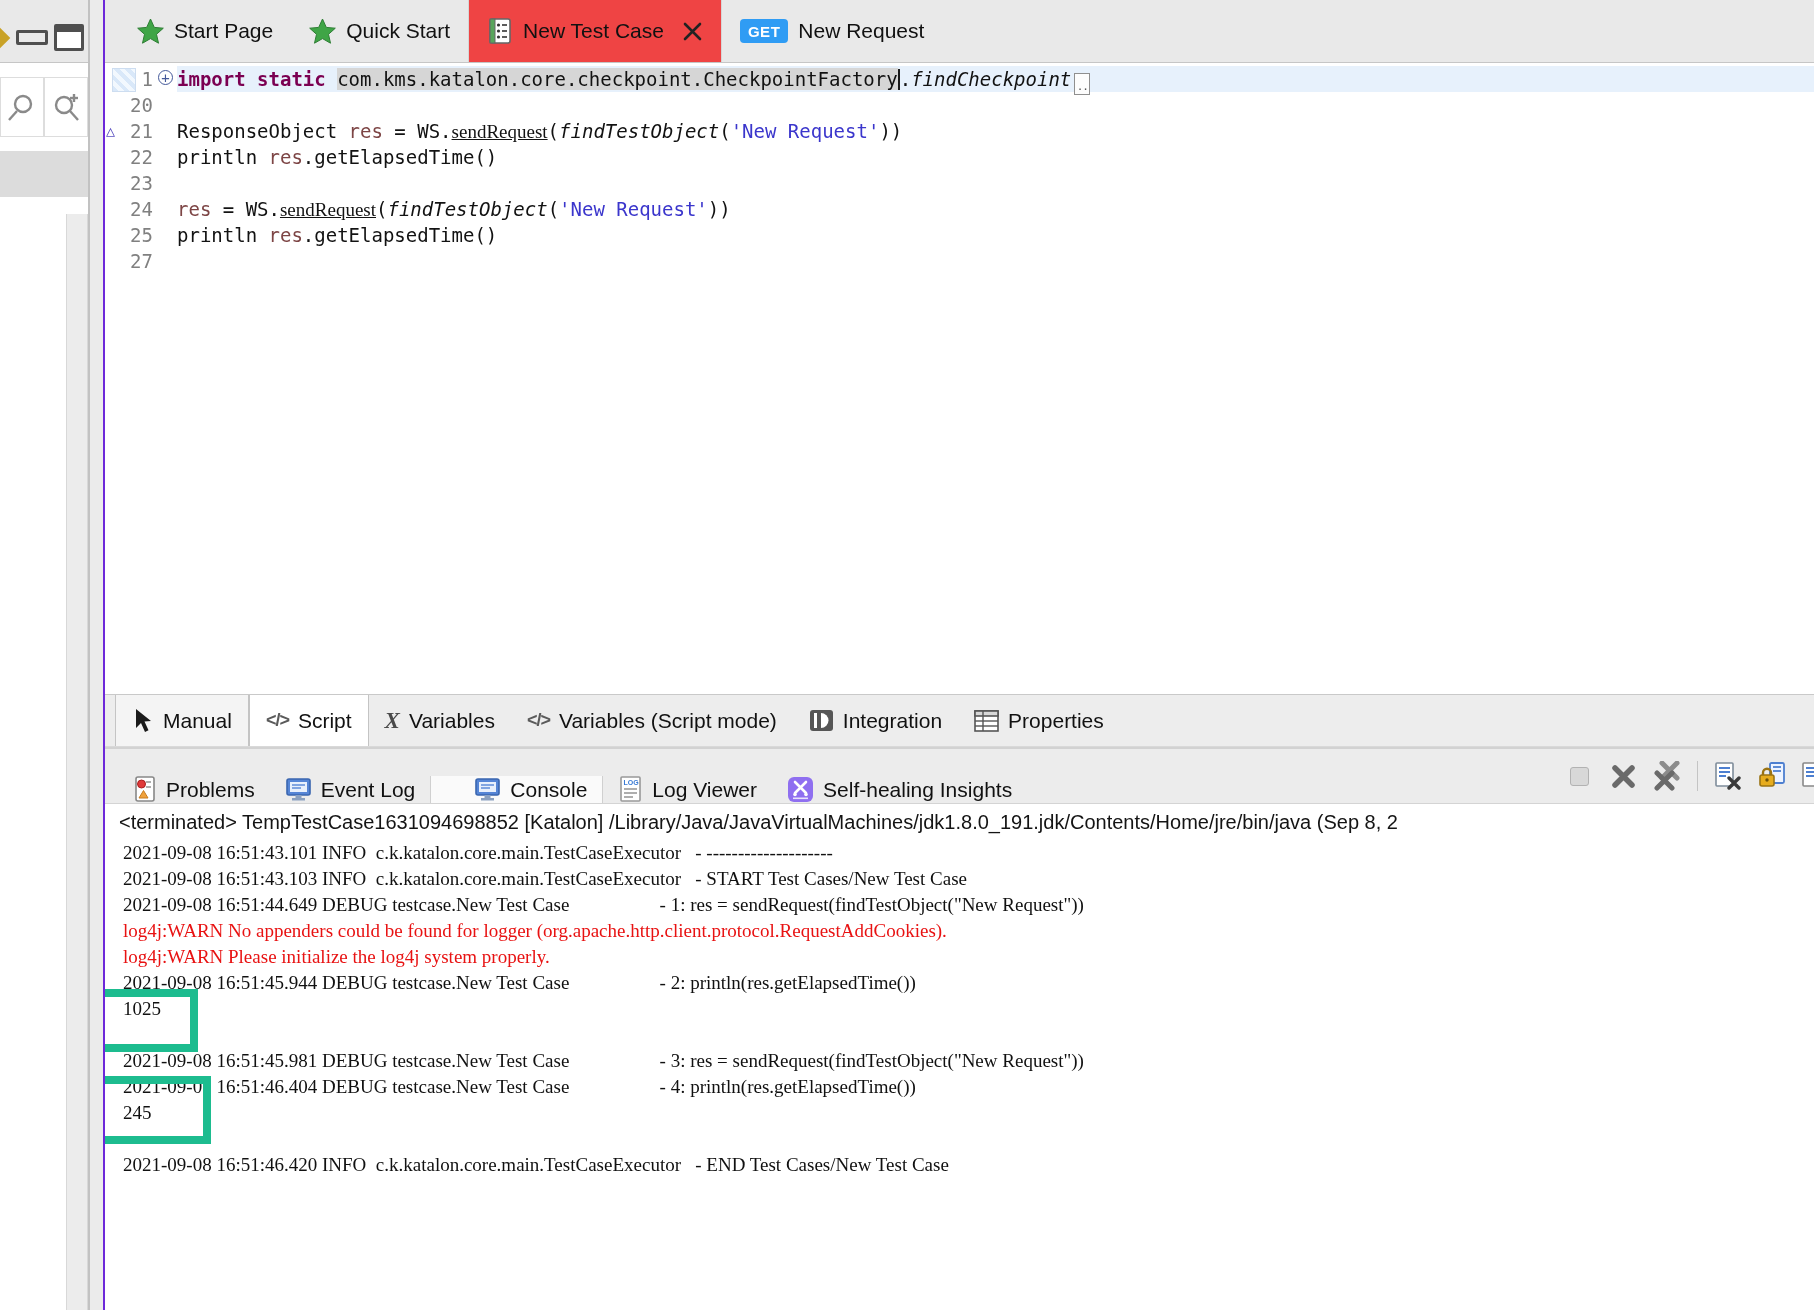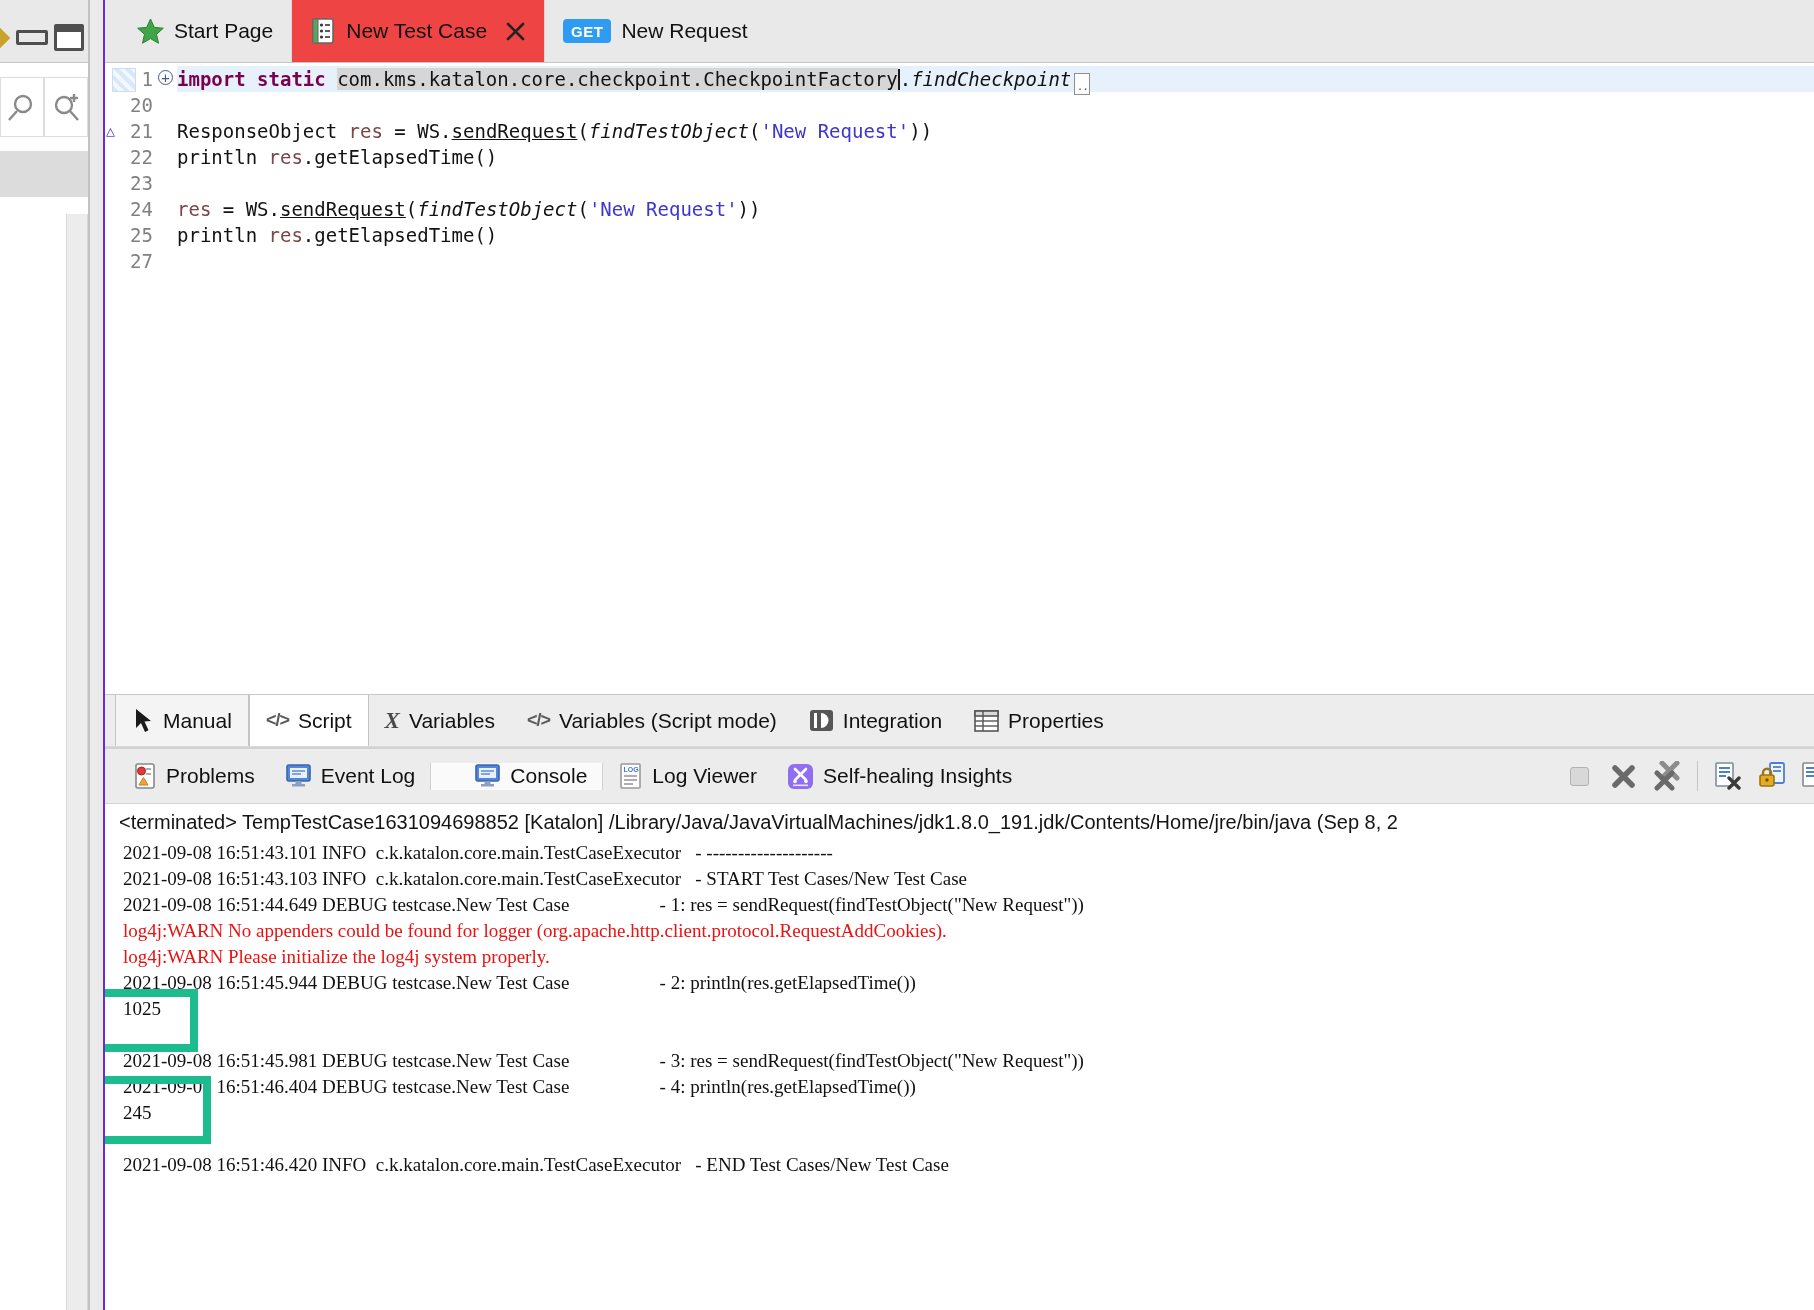--- a/index.html
+++ b/index.html
@@ -36,35 +36,35 @@
   .foldcol{flex:0 0 20px;position:relative;}
   .fold-plus{position:absolute;left:1px;top:4px;width:15px;height:15px;border:1.5px solid #44599a;border-radius:50%;color:#44599a;font-size:14px;line-height:14px;text-align:center;background:#fff;box-sizing:border-box;}
   .codetext{flex:1;white-space:pre;color:#121212;}
   .row-hl .codetext{background:#e7f1fc;}
   .hatch{position:absolute;left:7px;top:2px;width:22px;height:22px;border:1px solid #cdddf0;background:repeating-linear-gradient(45deg,#d9e8f9 0 4px,#f2f8fe 4px 8px);}
   .edit-marker{position:absolute;left:1px;top:0;color:#5a50c0;font-size:15px;line-height:26px;}
   .seg-keyword{color:#7B0052;font-weight:bold;}
   .seg-string{color:#3b36cc;}
   .seg-variable{color:#7d4545;}
   .seg-italic{font-style:italic;}
-  .seg-underline{text-decoration:underline;}
+  .seg-underline{text-decoration:underline;font-family:Liberation Serif, serif;}
   .seg-occurrence{background:#d6d6d6;}
   .seg-caret{display:inline-block;width:0;border-left:2px solid #1a1a1a;height:21px;vertical-align:-4px;}
   .seg-foldbox{display:inline-block;box-sizing:border-box;width:16px;height:22px;border:1px solid #8f8f8f;background:#fdfdfd;color:#555;font-size:11px;line-height:26px;letter-spacing:-1px;text-align:center;vertical-align:-4px;margin-left:3px;}
 
   
   .viewbar{flex:0 0 53px;background:#ededed;border-top:1px solid #c9c9c9;border-bottom:1px solid #d9d9d9;display:flex;align-items:stretch;padding-left:10px;box-sizing:border-box;}
   .vtab{display:flex;align-items:center;gap:9px;padding:0 16px;font-size:21px;color:#111;white-space:nowrap;}
   .vtab.boxed{border-left:1px solid #c4c4c4;border-right:1px solid #c4c4c4;background:#f4f4f4;}
   .vtab.active{background:#fff;border-left:1px solid #c4c4c4;border-right:1px solid #c4c4c4;}
   .icon-codetag{font-weight:bold;color:#5a5a5a;font-size:18px;letter-spacing:-1px;}
   .icon-varx{font-family:"Liberation Serif",serif;font-style:italic;font-weight:bold;color:#4a4a4a;font-size:23px;}
 
   
-  .console-tabbar{flex:0 0 57px;position:relative;background:#ececec;border-top:2px solid #d2d2d2;border-bottom:1px solid #d4d4d4;display:flex;align-items:center;padding-left:12px;box-sizing:border-box;}
+  .console-tabbar{flex:0 0 57px;position:relative;background:#ececec;border-top:2px solid #d2d2d2;border-bottom:1px solid #d4d4d4;display:flex;align-items:flex-end;padding-left:12px;box-sizing:border-box;}
   .ctab{display:flex;align-items:center;gap:9px;padding:0 15px;font-size:21px;color:#111;white-space:nowrap;}
   .ctab.active{background:#fafafa;border-left:1px solid #d0d0d0;border-right:1px solid #d0d0d0;padding-left:43px;}
   .console-toolbar{position:absolute;right:0;top:0;height:100%;display:flex;align-items:center;gap:16px;padding-right:0;}
   .tool{display:flex;align-items:center;justify-content:center;width:28px;height:28px;}
   .tool.cut{margin-right:-16px;}
   .tool-sep{width:1px;height:30px;background:#c4c4c4;}
   .term-sq{width:17px;height:17px;background:#d8d8d8;border:1px solid #b2b2b2;border-radius:3px;}
 
   .console-header{flex:0 0 36px;background:#fff;font-size:20px;color:#141414;line-height:36px;padding-left:14px;white-space:nowrap;overflow:hidden;}
   .console-body{flex:1;position:relative;background:#fff;font-family:Liberation Serif, serif;font-size:19px;line-height:26px;padding-left:18px;overflow:hidden;}
@@ -109,20 +109,28 @@
 
     <div class="tabbar" id="editor-tabs">
         <div class="etab">
           <span style="display: inline-flex; align-items: center;">
             <svg width="27" height="27" viewBox="0 0 27 27">
               <polygon points="13.5,1 17.3,9.4 26.3,10.2 19.5,16.3 21.5,25.2 13.5,20.6 5.5,25.2 7.5,16.3 0.7,10.2 9.7,9.4" fill="#3fa546" stroke="#2e7e34" stroke-width="1"></polygon>
             </svg>
           </span>
           <span>Start Page</span>
         </div>
+        <div class="etab">
+          <span style="display: inline-flex; align-items: center;">
+            <svg width="27" height="27" viewBox="0 0 27 27">
+              <polygon points="13.5,1 17.3,9.4 26.3,10.2 19.5,16.3 21.5,25.2 13.5,20.6 5.5,25.2 7.5,16.3 0.7,10.2 9.7,9.4" fill="#3fa546" stroke="#2e7e34" stroke-width="1"></polygon>
+            </svg>
+          </span>
+          <span>Quick Start</span>
+        </div>
         <div class="etab active">
           <span style="display: inline-flex; align-items: center;">
             <svg width="26" height="28" viewBox="0 0 26 28">
               <rect x="3" y="2" width="20" height="24" rx="2" fill="#fff" stroke="#666" stroke-width="1.6"></rect>
               <rect x="3" y="2" width="5" height="24" fill="#58a55c" stroke="#666" stroke-width="1"></rect>
               <circle cx="11.5" cy="8" r="1.6" fill="#333"></circle>
               <circle cx="11.5" cy="14" r="1.6" fill="#333"></circle>
               <circle cx="11.5" cy="20" r="1.6" fill="#333"></circle>
               <line x1="15" y1="8" x2="20" y2="8" stroke="#333" stroke-width="1.6"></line>
               <line x1="15" y1="14" x2="20" y2="14" stroke="#333" stroke-width="1.6"></line>

